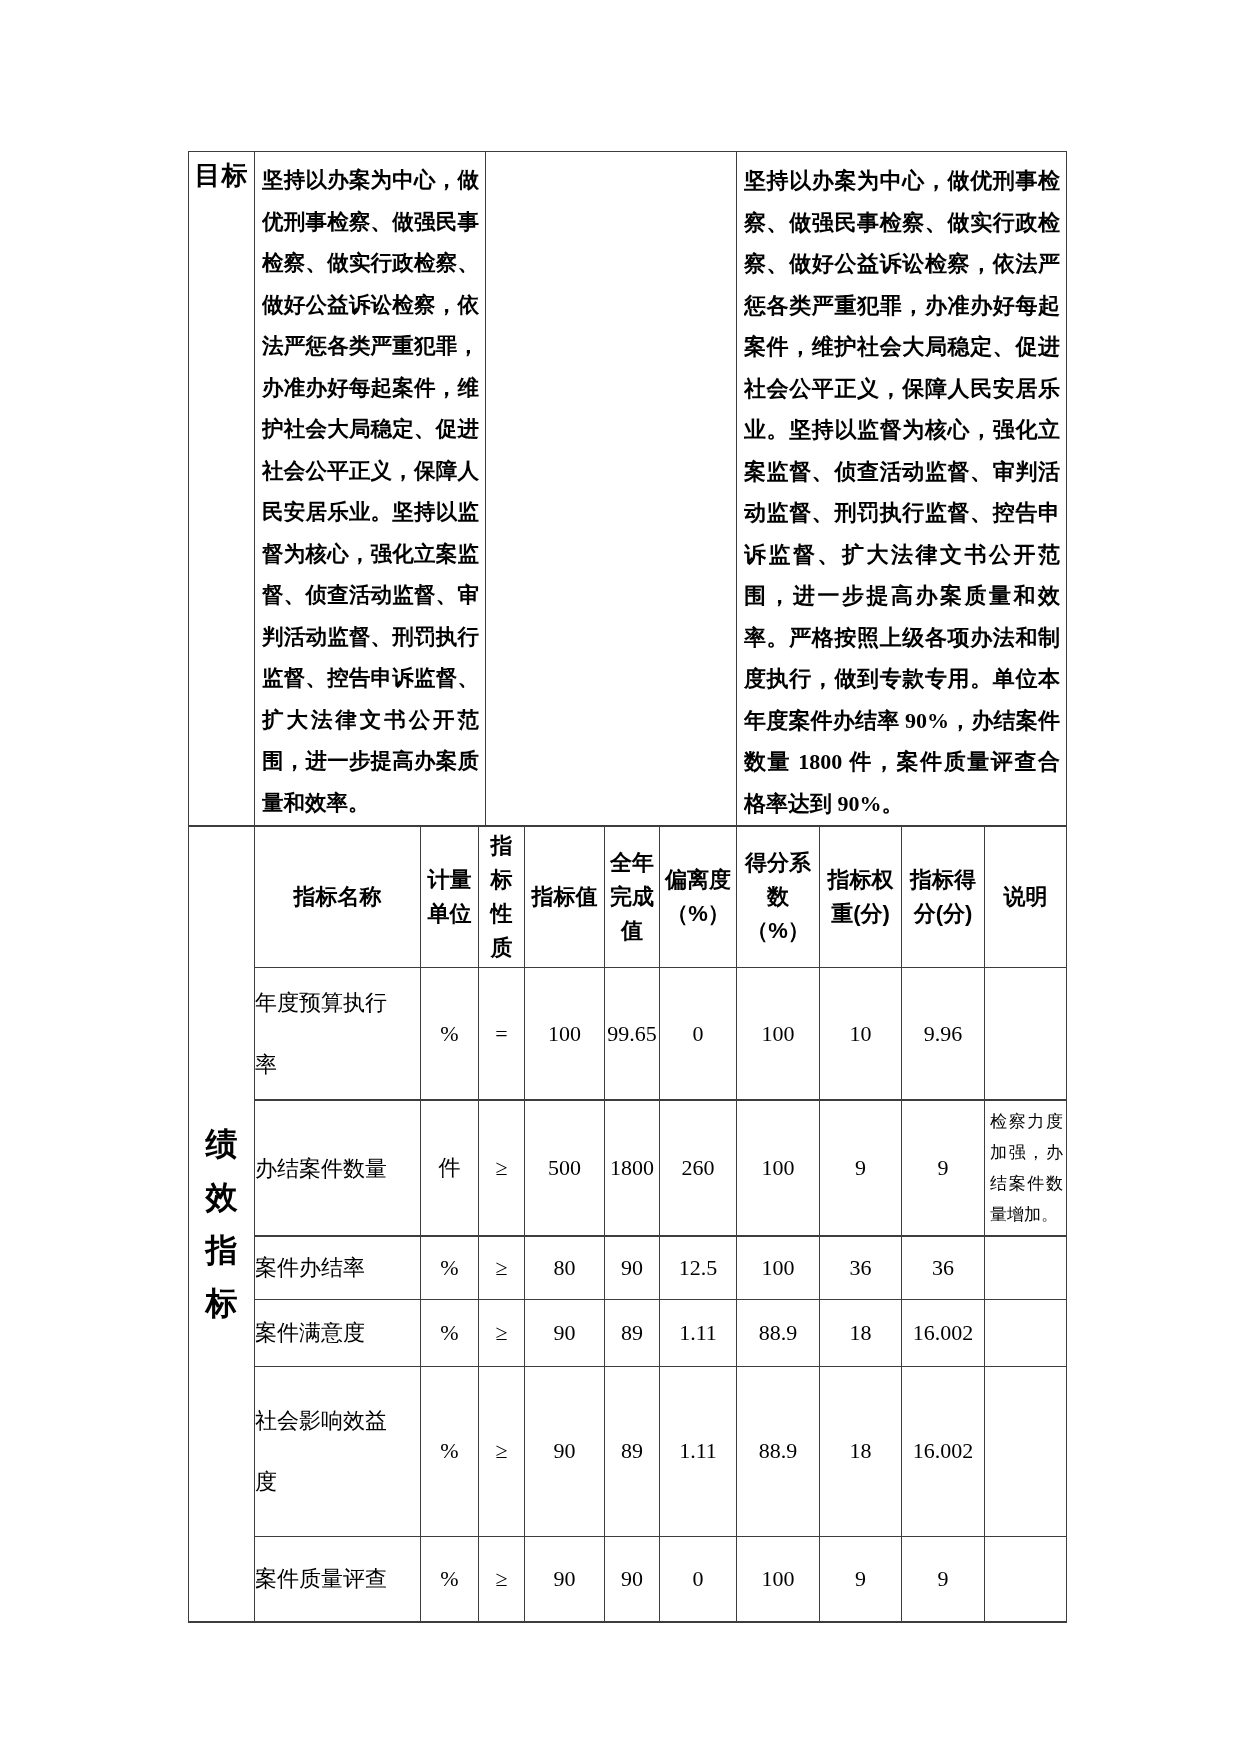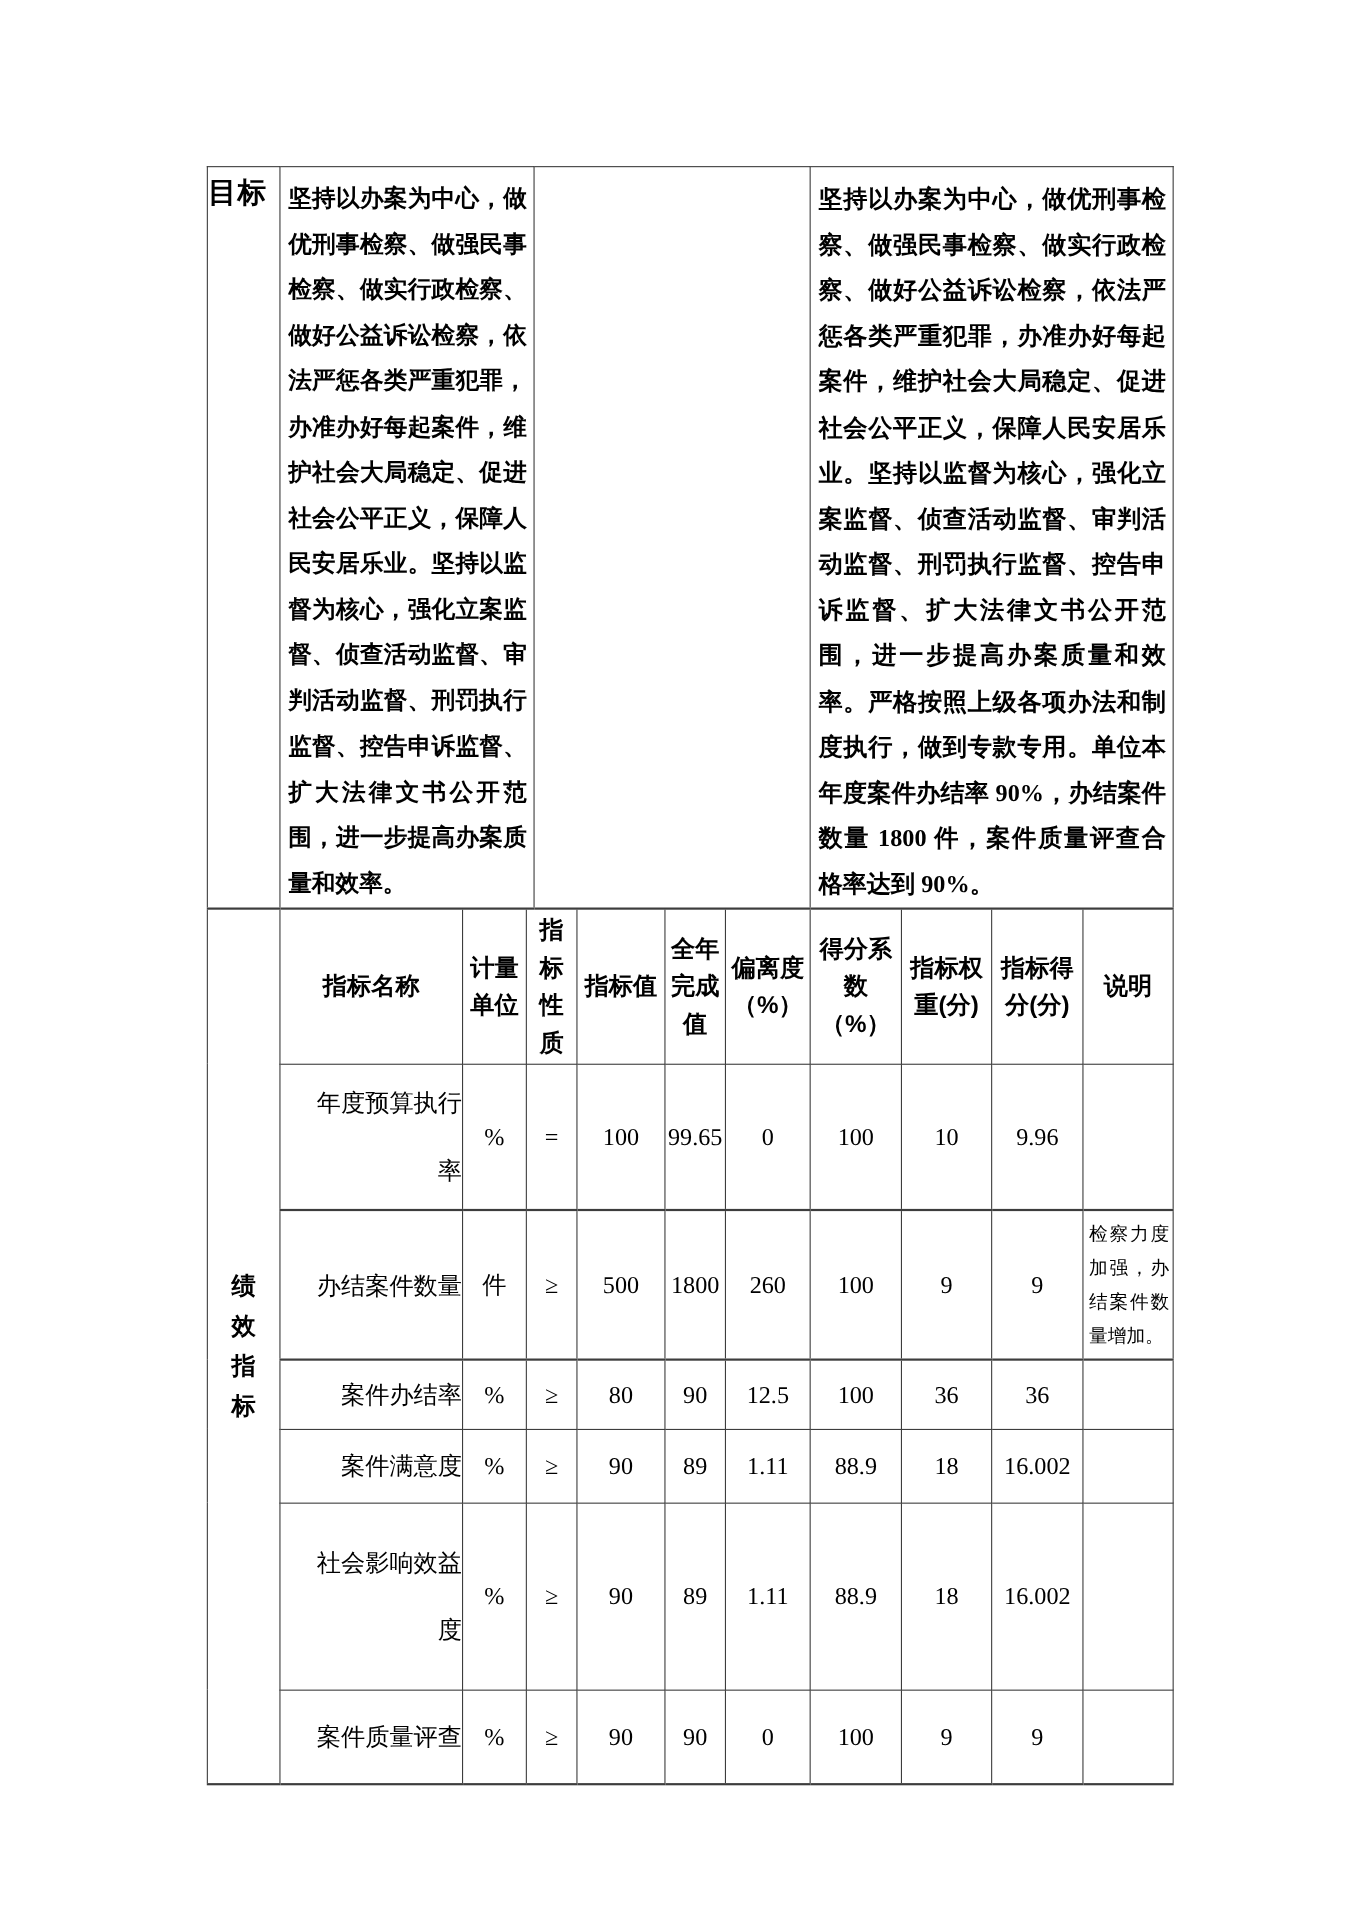--- a/index.html
+++ b/index.html
@@ -18,21 +18,21 @@
   table {
     border-collapse: collapse;
     table-layout: fixed;
     width: 878px;
   }
   td, th { border: 1px solid #3d3d3d; vertical-align: middle; overflow: hidden; }
 
   
   .goal-table td { vertical-align: top; border-bottom-width: 2px; }
   .goal-row { height: 674px; }
-  .goal-label-cell { }
+  .goal-label-cell { text-align: center; }
   .goal-label {
     font-family: "Liberation Sans", "DejaVu Sans", sans-serif;
     font-weight: bold;
     font-size: 26px;
     padding-top: 6px;
     letter-spacing: 1px;
   }
   .goal-text-cell { padding: 8px 6px 0 7px; }
   .goal-text {
     height: 660px;
@@ -54,39 +54,38 @@
   .hr-3 { height: 63px; }
   .hr-4 { height: 67px; margin-left: 20px; }
   .hr-5 { height: 170px; margin-left: 27px; }
   .hr-6 { height: 86px; }
   .hr-1 > td, .hr-2 > td { border-bottom-width: 2px; }
   .hr-6 > td { border-bottom-width: 2px; }
   .v-label-cell { border-bottom-width: 2px; text-align: center; }
   .v-label {
     font-family: "Liberation Sans", "DejaVu Sans", sans-serif;
     font-weight: bold;
-    font-size: 22px;
+    font-size: 32px;
     width: 1.1em;
     margin: 16px auto;
     word-break: break-all;
     line-height: 1.65;
   }
   th.hcell {
     font-family: "Liberation Sans", "DejaVu Sans", sans-serif;
     font-weight: bold;
     font-size: 22px;
     text-align: center;
     white-space: pre-line;
     line-height: 1.55;
     padding: 2px 0;
   }
   td.cell-name {
     font-size: 22px;
-    text-align: right;
-    padding-left: 10px;
+    text-align: left;
     white-space: pre-line;
     line-height: 2.8;
   }
   td.cell-num {
     font-size: 22px;
     text-align: center;
   }
   td.cell-note {
     font-size: 17px;
     text-align: left;

